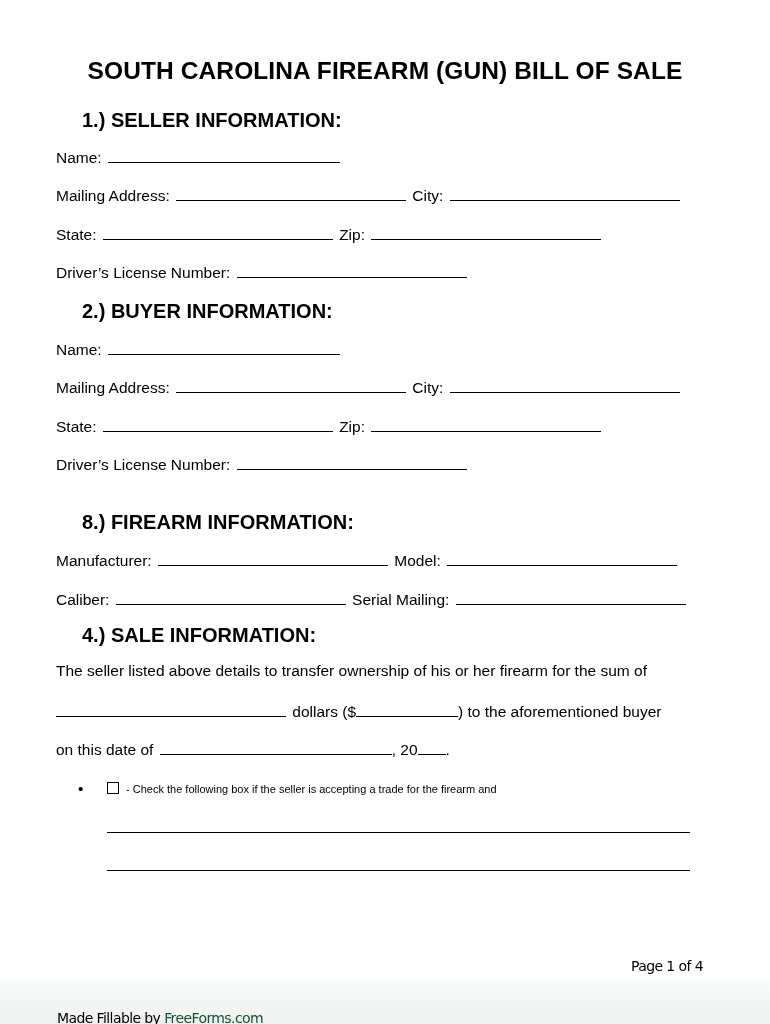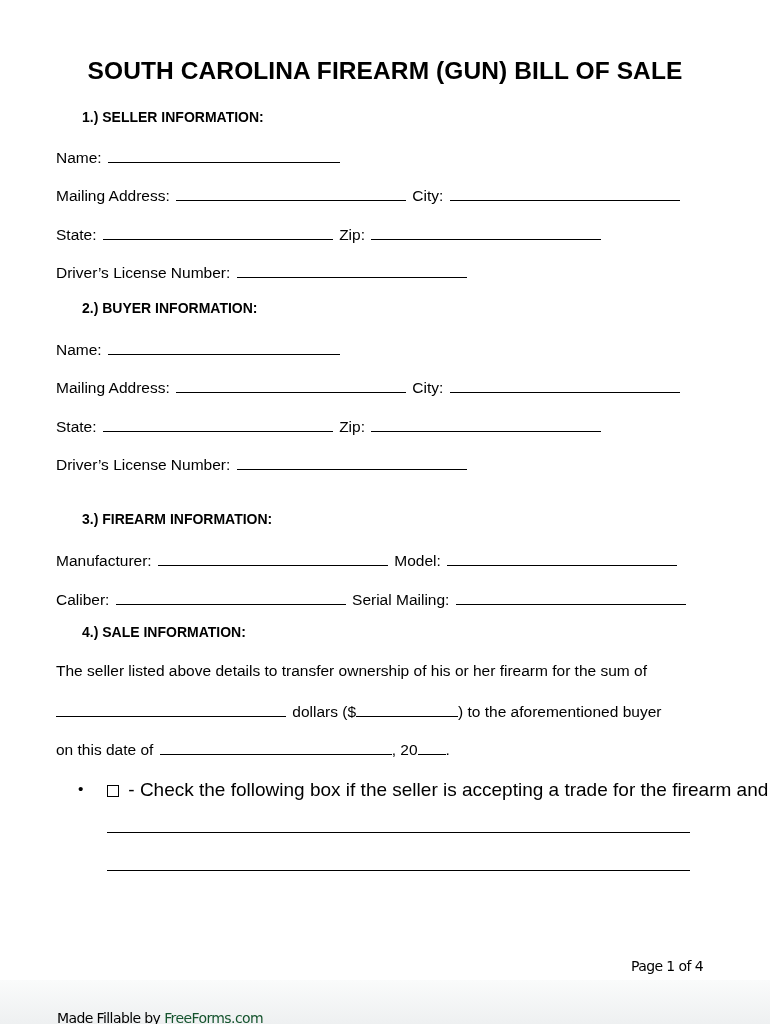--- a/index.html
+++ b/index.html
@@ -2,25 +2,25 @@
 <html><head>
 <meta charset="utf-8">
 <style>
   html, body { margin: 0; padding: 0; }
   body {
     width: 770px; height: 1024px; background: #ffffff; position: relative; overflow: hidden;
     font-family: "Liberation Sans", sans-serif; color: #000;
   }
   .abs { position: absolute; white-space: nowrap; margin-top: 21px; }
   .title { left: 0; width: 770px; text-align: center; top: 36px; font-size: 24.5px; font-weight: bold; letter-spacing: 0.1px; }
-  .section { left: 82px; font-size: 14px; font-weight: bold; }
+  .section { left: 82px; font-size: 20px; font-weight: bold; }
   .row { left: 56px; font-size: 15.5px; }
   .line { display: inline-block; border-bottom: 1.3px solid #000; height: 15px; vertical-align: baseline; margin: 0 2px; }
   .bullet { left: 78px; font-size: 15.5px; }
-  .para { left: 107px; font-size: 19px; line-height: 21px; }
+  .para { left: 107px; font-size: 11px; line-height: 21px; }
   .hr { position: absolute; left: 107px; width: 583px; border-top: 1.5px solid #000; }
   .footer { position: absolute; left: 0; top: 980px; width: 770px; height: 44px; background: linear-gradient(#fafbfb, #eef0f1); }
   .foot-left { left: 57px; top: 989px; font-size: 14px; font-family: "DejaVu Sans", sans-serif; letter-spacing: -0.6px; }
   .foot-left a { color: #14532d; }
   .foot-right { left: 631px; top: 937px; font-size: 14px; font-family: "DejaVu Sans", sans-serif; letter-spacing: -0.6px; }
   .checkbox { display: inline-block; width: 10px; height: 10px; border: 1px solid #000; vertical-align: -1px; margin-right: 4px; }
 </style>
 </head>
 <body>
 
@@ -63,21 +63,21 @@
   <span>State:</span>
   <span class="line" style="width:230px"></span>
   <span>Zip:</span>
   <span class="line" style="width:230px"></span>
 </div>
 <div class="abs row" style="top:433px">
   <span>Driver’s License Number:</span>
   <span class="line" style="width:230px"></span>
 </div>
 
-<div class="abs section" style="top:490px">3.) FIREARM INFORMATION:</div>
+<div class="abs section" style="top:490px">8.) FIREARM INFORMATION:</div>
 <div class="abs row" style="top:529px">
   <span>Manufacturer:</span>
   <span class="line" style="width:230px"></span>
   <span>Model:</span>
   <span class="line" style="width:230px"></span>
 </div>
 <div class="abs row" style="top:568px">
   <span>Caliber:</span>
   <span class="line" style="width:230px"></span>
   <span>Serial Mailing:</span>

